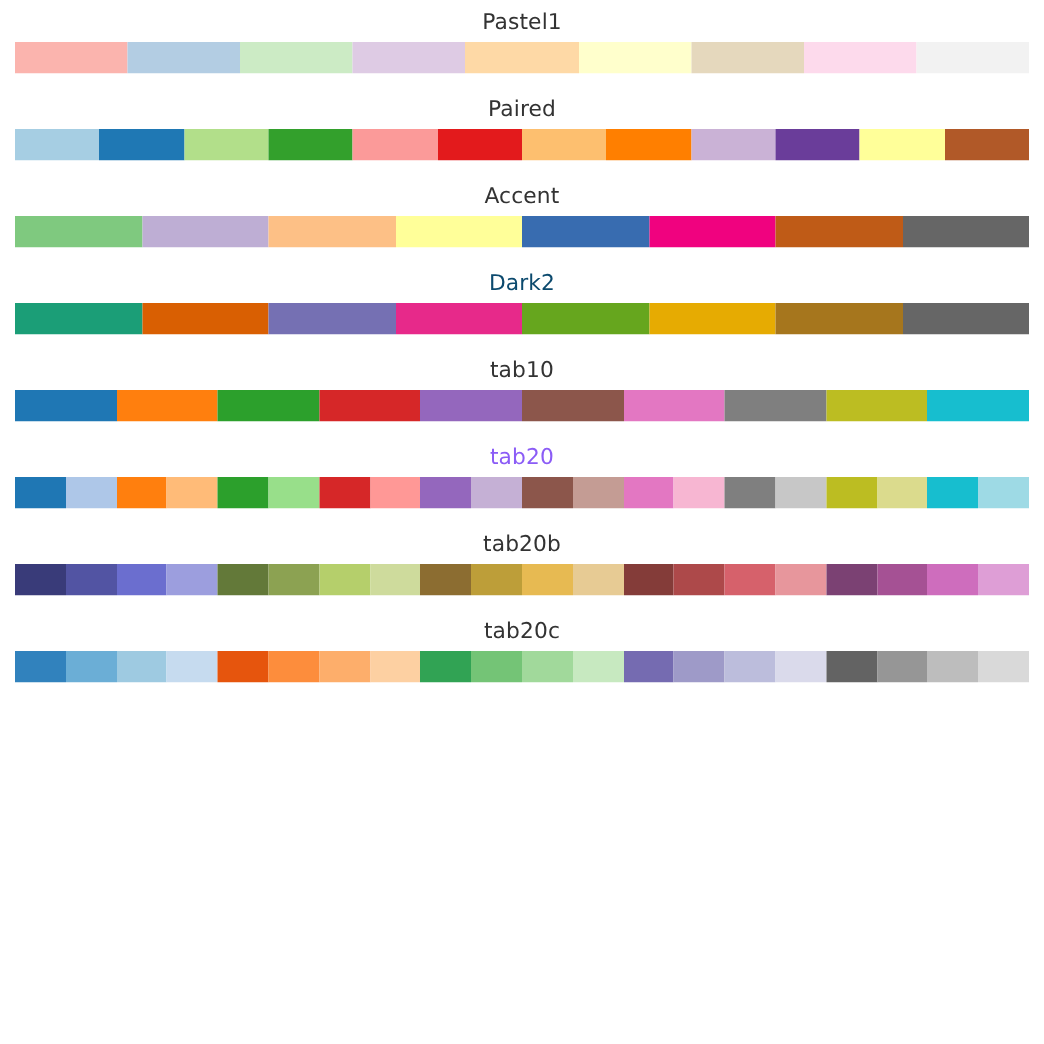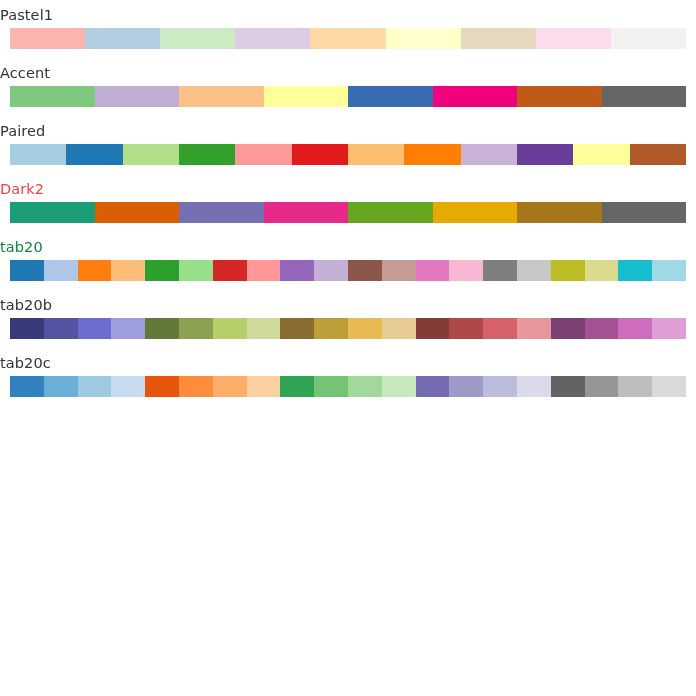--- a/index.html
+++ b/index.html
@@ -20,21 +20,21 @@
     background: #ffffff;
     box-sizing: border-box;
     padding-top: 6px;
   }
   .cmap-row {
     width: 696px;
     height: 58px;
     box-sizing: border-box;
     display: flex;
     flex-direction: column;
-    align-items: flex-start;
+    align-items: center;
     justify-content: flex-start;
   }
   .cmap-title {
     font-family: "DejaVu Sans", sans-serif;
     font-size: 14.5px;
     line-height: 15px;
     color: #333333;
     text-align: center;
     height: 20px;
     padding-top: 2px;
@@ -67,67 +67,82 @@
       <div class="cmap-bar">
         <div class="cmap-swatch" style="background-color: rgb(251, 180, 174);"></div>
         <div class="cmap-swatch" style="background-color: rgb(179, 205, 227);"></div>
         <div class="cmap-swatch" style="background-color: rgb(204, 235, 197);"></div>
         <div class="cmap-swatch" style="background-color: rgb(222, 203, 228);"></div>
         <div class="cmap-swatch" style="background-color: rgb(254, 217, 166);"></div>
         <div class="cmap-swatch" style="background-color: rgb(255, 255, 204);"></div>
         <div class="cmap-swatch" style="background-color: rgb(229, 216, 189);"></div>
         <div class="cmap-swatch" style="background-color: rgb(253, 218, 236);"></div>
         <div class="cmap-swatch" style="background-color: rgb(242, 242, 242);"></div>
-      </div>
-    </div>
-    <div class="cmap-row">
-      <div class="cmap-title" style="color: rgb(51, 51, 51);">Accent</div>
-      <div class="cmap-bar">
-        <div class="cmap-swatch" style="background-color: rgb(127, 201, 127);"></div>
-        <div class="cmap-swatch" style="background-color: rgb(190, 174, 212);"></div>
-        <div class="cmap-swatch" style="background-color: rgb(253, 192, 134);"></div>
-        <div class="cmap-swatch" style="background-color: rgb(255, 255, 153);"></div>
-        <div class="cmap-swatch" style="background-color: rgb(56, 108, 176);"></div>
-        <div class="cmap-swatch" style="background-color: rgb(240, 2, 127);"></div>
-        <div class="cmap-swatch" style="background-color: rgb(191, 91, 23);"></div>
-        <div class="cmap-swatch" style="background-color: rgb(102, 102, 102);"></div>
       </div>
     </div>
     <div class="cmap-row">
       <div class="cmap-title" style="color: rgb(51, 51, 51);">Paired</div>
       <div class="cmap-bar">
         <div class="cmap-swatch" style="background-color: rgb(166, 206, 227);"></div>
         <div class="cmap-swatch" style="background-color: rgb(31, 120, 180);"></div>
         <div class="cmap-swatch" style="background-color: rgb(178, 223, 138);"></div>
         <div class="cmap-swatch" style="background-color: rgb(51, 160, 44);"></div>
         <div class="cmap-swatch" style="background-color: rgb(251, 154, 153);"></div>
         <div class="cmap-swatch" style="background-color: rgb(227, 26, 28);"></div>
         <div class="cmap-swatch" style="background-color: rgb(253, 191, 111);"></div>
         <div class="cmap-swatch" style="background-color: rgb(255, 127, 0);"></div>
         <div class="cmap-swatch" style="background-color: rgb(202, 178, 214);"></div>
         <div class="cmap-swatch" style="background-color: rgb(106, 61, 154);"></div>
         <div class="cmap-swatch" style="background-color: rgb(255, 255, 153);"></div>
         <div class="cmap-swatch" style="background-color: rgb(177, 89, 40);"></div>
       </div>
     </div>
     <div class="cmap-row">
-      <div class="cmap-title" style="color: #ef4444;">Dark2</div>
+      <div class="cmap-title" style="color: rgb(51, 51, 51);">Accent</div>
+      <div class="cmap-bar">
+        <div class="cmap-swatch" style="background-color: rgb(127, 201, 127);"></div>
+        <div class="cmap-swatch" style="background-color: rgb(190, 174, 212);"></div>
+        <div class="cmap-swatch" style="background-color: rgb(253, 192, 134);"></div>
+        <div class="cmap-swatch" style="background-color: rgb(255, 255, 153);"></div>
+        <div class="cmap-swatch" style="background-color: rgb(56, 108, 176);"></div>
+        <div class="cmap-swatch" style="background-color: rgb(240, 2, 127);"></div>
+        <div class="cmap-swatch" style="background-color: rgb(191, 91, 23);"></div>
+        <div class="cmap-swatch" style="background-color: rgb(102, 102, 102);"></div>
+      </div>
+    </div>
+    <div class="cmap-row">
+      <div class="cmap-title" style="color: #0c4a6e;">Dark2</div>
       <div class="cmap-bar">
         <div class="cmap-swatch" style="background-color: rgb(27, 158, 119);"></div>
         <div class="cmap-swatch" style="background-color: rgb(217, 95, 2);"></div>
         <div class="cmap-swatch" style="background-color: rgb(117, 112, 179);"></div>
         <div class="cmap-swatch" style="background-color: rgb(231, 41, 138);"></div>
         <div class="cmap-swatch" style="background-color: rgb(102, 166, 30);"></div>
         <div class="cmap-swatch" style="background-color: rgb(230, 171, 2);"></div>
         <div class="cmap-swatch" style="background-color: rgb(166, 118, 29);"></div>
         <div class="cmap-swatch" style="background-color: rgb(102, 102, 102);"></div>
       </div>
     </div>
     <div class="cmap-row">
-      <div class="cmap-title" style="color: #15803d;">tab20</div>
+      <div class="cmap-title" style="color: rgb(51, 51, 51);">tab10</div>
+      <div class="cmap-bar">
+        <div class="cmap-swatch" style="background-color: rgb(31, 119, 180);"></div>
+        <div class="cmap-swatch" style="background-color: rgb(255, 127, 14);"></div>
+        <div class="cmap-swatch" style="background-color: rgb(44, 160, 44);"></div>
+        <div class="cmap-swatch" style="background-color: rgb(214, 39, 40);"></div>
+        <div class="cmap-swatch" style="background-color: rgb(148, 103, 189);"></div>
+        <div class="cmap-swatch" style="background-color: rgb(140, 86, 75);"></div>
+        <div class="cmap-swatch" style="background-color: rgb(227, 119, 194);"></div>
+        <div class="cmap-swatch" style="background-color: rgb(127, 127, 127);"></div>
+        <div class="cmap-swatch" style="background-color: rgb(188, 189, 34);"></div>
+        <div class="cmap-swatch" style="background-color: rgb(23, 190, 207);"></div>
+      </div>
+    </div>
+    <div class="cmap-row">
+      <div class="cmap-title" style="color: #8b5cf6;">tab20</div>
       <div class="cmap-bar">
         <div class="cmap-swatch" style="background-color: rgb(31, 119, 180);"></div>
         <div class="cmap-swatch" style="background-color: rgb(174, 199, 232);"></div>
         <div class="cmap-swatch" style="background-color: rgb(255, 127, 14);"></div>
         <div class="cmap-swatch" style="background-color: rgb(255, 187, 120);"></div>
         <div class="cmap-swatch" style="background-color: rgb(44, 160, 44);"></div>
         <div class="cmap-swatch" style="background-color: rgb(152, 223, 138);"></div>
         <div class="cmap-swatch" style="background-color: rgb(214, 39, 40);"></div>
         <div class="cmap-swatch" style="background-color: rgb(255, 152, 150);"></div>
         <div class="cmap-swatch" style="background-color: rgb(148, 103, 189);"></div>

